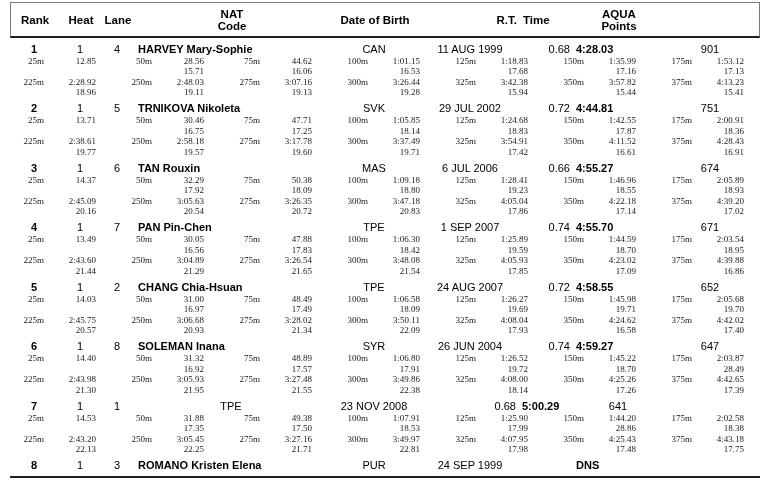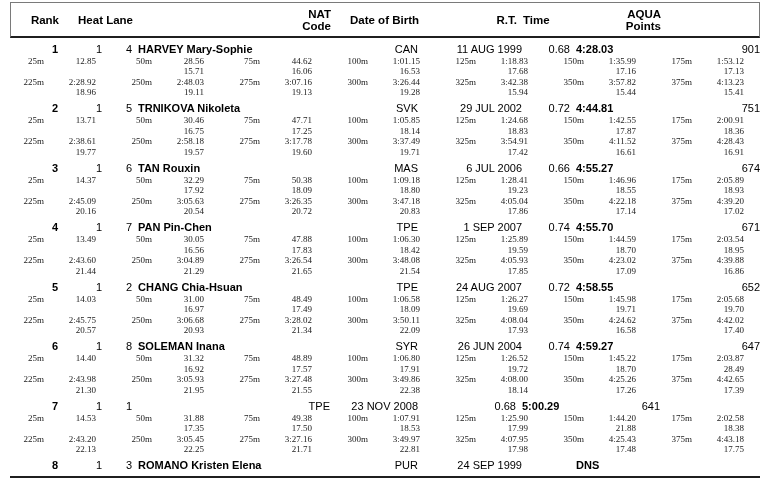--- a/index.html
+++ b/index.html
@@ -18,21 +18,21 @@
   .header-box{
     border:1px solid #7a7a7a;
     border-bottom:2px solid #1f1f1f;
     height:33px;
     font-weight:bold;
     font-size:11.5px;
   }
   .hcell{line-height:12px;}
   .two-line span{display:block;}
   
-  .col-rank,.col-heat,.col-lane,.col-nat,.col-dob,.col-points{text-align:right;}
+  .col-rank,.col-heat,.col-lane,.col-nat,.col-dob,.col-points{text-align:center;}
   .col-name{text-align:left;padding-left:6px;}
   .col-rt{text-align:right;padding-right:6px;}
   .col-time{text-align:left;padding-right:8px;}
   
   .main-row{
     font-size:11px;
     height:13px;
     margin-top:4.5px;
     line-height:13px;
   }
@@ -1232,21 +1232,21 @@
               <span class="sv">18.53</span>
             </span>
 
   <span class="split-cell">
               <span class="sl"></span>
               <span class="sv">17.99</span>
             </span>
 
   <span class="split-cell">
               <span class="sl"></span>
-              <span class="sv">21.88</span>
+              <span class="sv">28.86</span>
             </span>
 
   <span class="split-cell">
               <span class="sl"></span>
               <span class="sv">18.38</span>
             </span>
 
   <span class="split-cell">
               <span class="sl"></span>
             </span>

